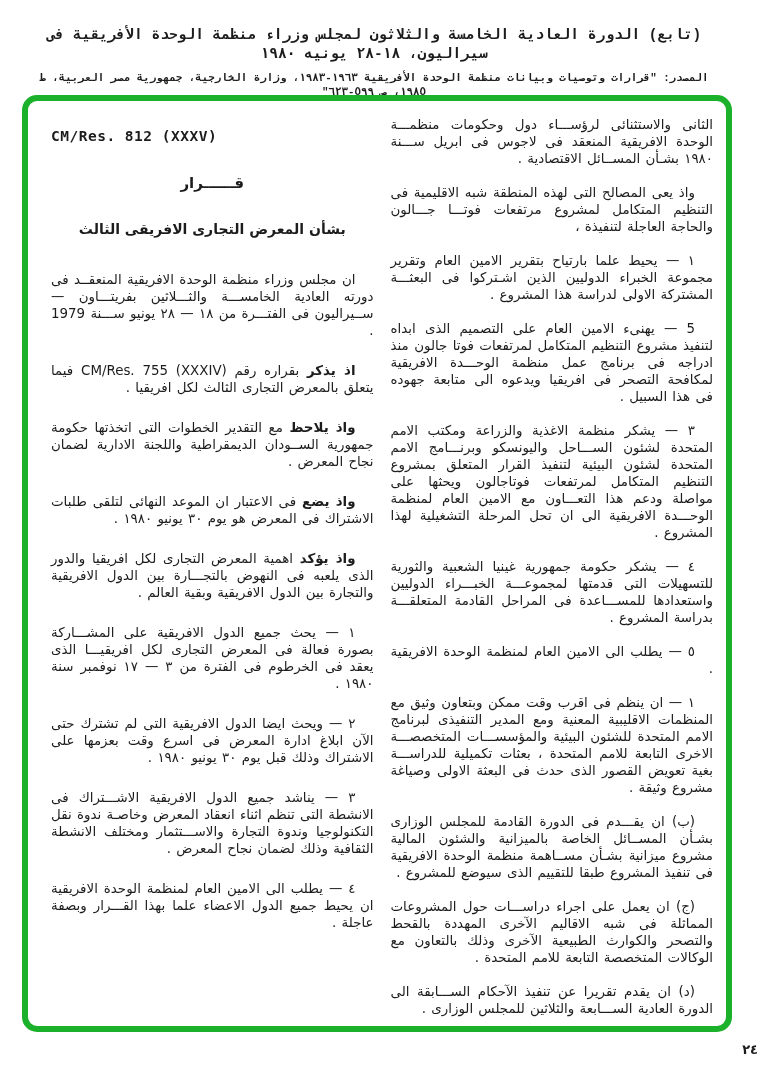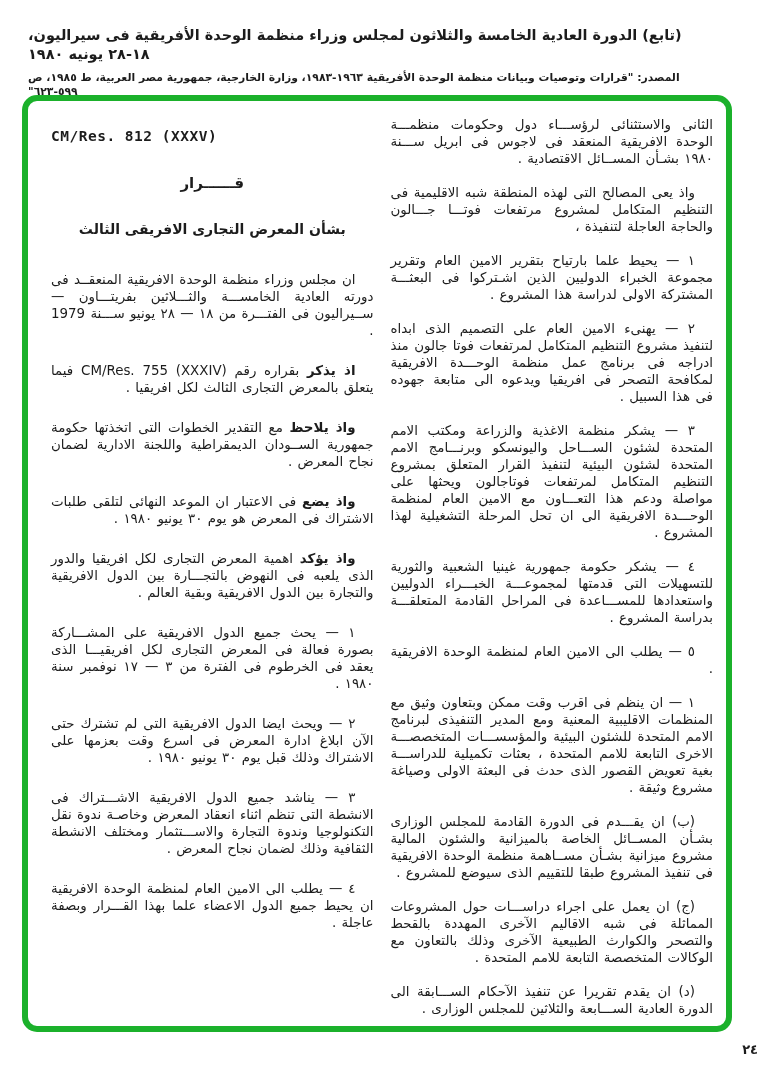--- a/index.html
+++ b/index.html
@@ -4,21 +4,21 @@
 <style>
   html, body { margin:0; padding:0; }
   body {
     width:758px; height:1078px; position:relative;
     background:#ffffff; color:#1c1c1c; overflow:hidden;
     font-family:"DejaVu Sans","Liberation Sans",sans-serif;
   }
   
   .hdr {
     position:absolute; top:26px; right:38px; left:28px;
-    direction:rtl; text-align:left;
+    direction:rtl; text-align:center;font-family:Liberation Mono, monospace;
   }
   .hdr-line1 { font-size:14.5px; font-weight:bold; letter-spacing:0; line-height:1.3; }
   .hdr-line2 { font-size:10.8px; font-weight:bold; margin-top:7px; line-height:1.3; }
   
   .doc-frame {
     position:absolute; left:22px; top:95px; width:710px; height:937px;
     box-sizing:border-box; border:6px solid #1bb12b; border-radius:15px;
     background:#ffffff;
   }
   .columns {
@@ -81,21 +81,21 @@
       <p class="para"><span>١ — يحث جميع الدول الافريقية على المشـــاركة بصورة فعالة فى المعرض التجارى لكل افريقيـــا الذى يعقد فى الخرطوم فى الفترة من ٣ — ١٧ نوفمبر سنة ١٩٨٠ .</span></p>
       <p class="para"><span>٢ — ويحث ايضا الدول الافريقية التى لم تشترك حتى الآن ابلاغ ادارة المعرض فى اسرع وقت بعزمها على الاشتراك وذلك قبل يوم ٣٠ يونيو ١٩٨٠ .</span></p>
       <p class="para"><span>٣ — يناشد جميع الدول الافريقية الاشـــتراك فى الانشطة التى تنظم اثناء انعقاد المعرض وخاصـة ندوة نقل التكنولوجيا وندوة التجارة والاســـتثمار ومختلف الانشطة الثقافية وذلك لضمان نجاح المعرض .</span></p>
       <p class="para"><span>٤ — يطلب الى الامين العام لمنظمة الوحدة الافريقية ان يحيط جميع الدول الاعضاء علما بهذا القـــرار وبصفة عاجلة .</span></p>
     </div>
 
     <div class="col col-right">
       <p class="para no-indent"><span>الثانى والاستثنائى لرؤســـاء دول وحكومات منظمـــة الوحدة الافريقية المنعقد فى لاجوس فى ابريل ســـنة ١٩٨٠ بشـأن المســائل الاقتصادية .</span></p>
       <p class="para"><span>واذ يعى المصالح التى لهذه المنطقة شبه الاقليمية فى التنظيم المتكامل لمشروع مرتفعات فوتـــا جـــالون والحاجة العاجلة لتنفيذة ،</span></p>
       <p class="para"><span>١ — يحيط علما بارتياح بتقرير الامين العام وتقرير مجموعة الخبراء الدوليين الذين اشـتركوا فى البعثـــة المشتركة الاولى لدراسة هذا المشروع .</span></p>
-      <p class="para"><span>٢ — يهنىء الامين العام على التصميم الذى ابداه لتنفيذ مشروع التنظيم المتكامل لمرتفعات فوتا جالون منذ ادراجه فى برنامج عمل منظمة الوحـــدة الافريقية لمكافحة التصحر فى افريقيا ويدعوه الى متابعة جهوده فى هذا السبيل .</span></p>
+      <p class="para"><span>5 — يهنىء الامين العام على التصميم الذى ابداه لتنفيذ مشروع التنظيم المتكامل لمرتفعات فوتا جالون منذ ادراجه فى برنامج عمل منظمة الوحـــدة الافريقية لمكافحة التصحر فى افريقيا ويدعوه الى متابعة جهوده فى هذا السبيل .</span></p>
       <p class="para"><span>٣ — يشكر منظمة الاغذية والزراعة ومكتب الامم المتحدة لشئون الســـاحل واليونسكو وبرنـــامج الامم المتحدة لشئون البيئية لتنفيذ القرار المتعلق بمشروع التنظيم المتكامل لمرتفعات فوتاجالون ويحثها على مواصلة ودعم هذا التعـــاون مع الامين العام لمنظمة الوحـــدة الافريقية الى ان تحل المرحلة التشغيلية لهذا المشروع .</span></p>
       <p class="para"><span>٤ — يشكر حكومة جمهورية غينيا الشعبية والثورية للتسهيلات التى قدمتها لمجموعـــة الخبـــراء الدوليين واستعدادها للمســـاعدة فى المراحل القادمة المتعلقـــة بدراسة المشروع .</span></p>
       <p class="para"><span>٥ — يطلب الى الامين العام لمنظمة الوحدة الافريقية .</span></p>
       <p class="para"><span>١ — ان ينظم فى اقرب وقت ممكن وبتعاون وثيق مع المنظمات الاقليبية المعنية ومع المدير التنفيذى لبرنامج الامم المتحدة للشئون البيئية والمؤسســـات المتخصصـــة الاخرى التابعة للامم المتحدة ، بعثات تكميلية للدراســـة بغية تعويض القصور الذى حدث فى البعثة الاولى وصياغة مشروع وثيقة .</span></p>
       <p class="para"><span>(ب) ان يقـــدم فى الدورة القادمة للمجلس الوزارى بشـأن المســائل الخاصة بالميزانية والشئون المالية مشروع ميزانية بشـأن مســاهمة منظمة الوحدة الافريقية فى تنفيذ المشروع طبقا للتقييم الذى سيوضع للمشروع .</span></p>
       <p class="para"><span>(ج) ان يعمل على اجراء دراســـات حول المشروعات المماثلة فى شبه الاقاليم الآخرى المهددة بالقحط والتصحر والكوارث الطبيعية الآخرى وذلك بالتعاون مع الوكالات المتخصصة التابعة للامم المتحدة .</span></p>
       <p class="para"><span>(د) ان يقدم تقريرا عن تنفيذ الآحكام الســـابقة الى الدورة العادية الســـابعة والثلاثين للمجلس الوزارى .</span></p>
     </div>
 
   </div>

